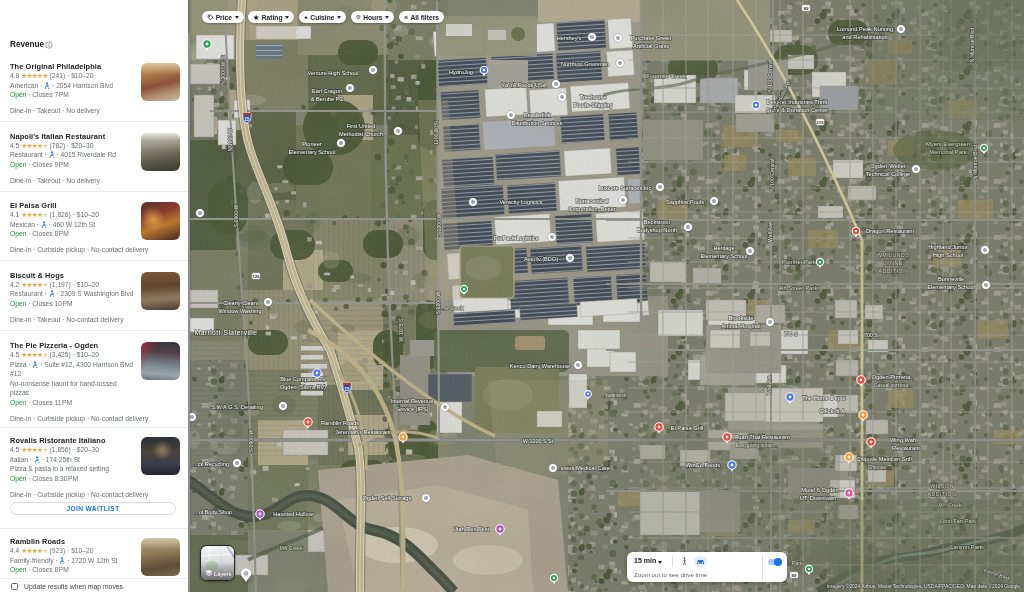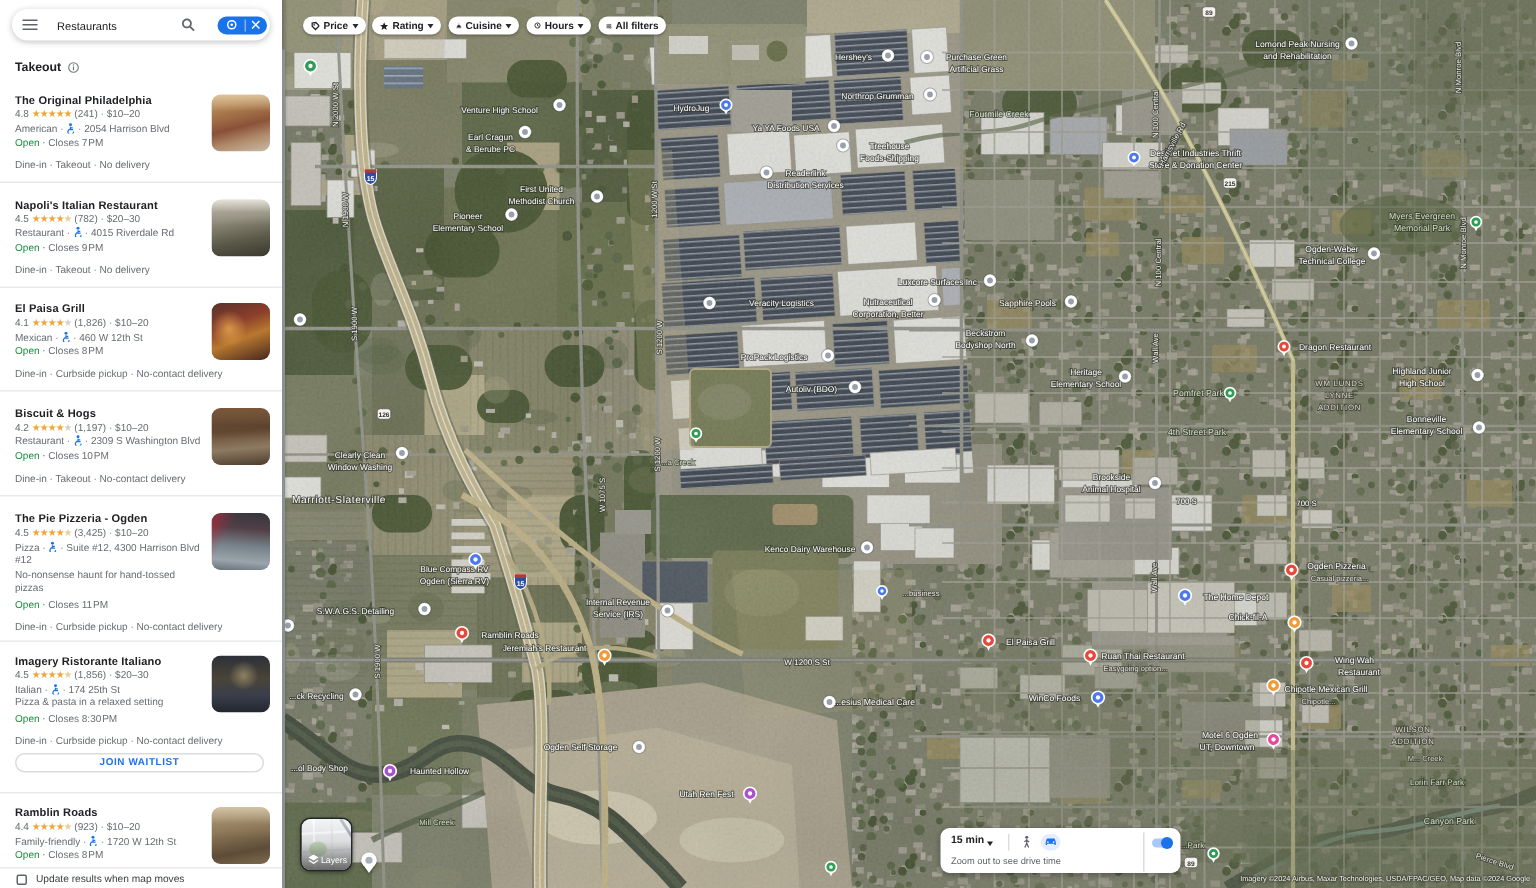--- a/index.html
+++ b/index.html
@@ -1162,43 +1162,21 @@
         </g>
 <g transform="translate(68,276)">
           <rect x="-4.5" y="-3.5" width="9" height="7" rx="2" fill="#f4f2ea" stroke="#555" stroke-width="0.5"></rect>
           <text y="2" font-size="4.4" fill="#333" text-anchor="middle" font-weight="700">126</text>
         </g>
       </svg></div>
 <div id="mapshadow"></div>
 <div id="sbar"></div>
 
 <div id="sidebar">
- <div id="searchbar">
-  <div id="burger">
-          <i></i>
-          <i></i>
-          <i></i>
-        </div>
-  <span id="query">Restaurants</span>
-  <svg id="mag" width="9" height="9" viewBox="0 0 10 10">
-          <circle cx="4" cy="4" r="3" fill="none" stroke="#5f6368" stroke-width="1.3"></circle>
-          <line x1="6.3" y1="6.3" x2="9.3" y2="9.3" stroke="#5f6368" stroke-width="1.3"></line>
-        </svg>
-  <div id="bluepill">
-   <svg width="9" height="9" viewBox="0 0 10 10" style="position:absolute;left:4.5px;top:1px">
-            <circle cx="5" cy="5" r="3" fill="none" stroke="#fff" stroke-width="1.1"></circle>
-            <circle cx="5" cy="5" r="1" fill="#fff"></circle>
-          </svg>
-   <div id="bpdiv"></div>
-   <svg width="7" height="7" viewBox="0 0 10 10" style="position:absolute;right:4.5px;top:2px">
-            <path d="M1.5,1.5 L8.5,8.5 M8.5,1.5 L1.5,8.5" stroke="#fff" stroke-width="1.4"></path>
-          </svg>
-  </div>
- </div>
- <div id="results">Takeout</div>
+ <div id="results">Revenue</div>
  <svg id="rinfo" width="8" height="8" viewBox="0 0 10 10">
         <circle cx="5" cy="5" r="4" fill="none" stroke="#70757a" stroke-width="0.9"></circle>
         <rect x="4.5" y="4.2" width="1" height="3" fill="#70757a"></rect>
         <rect x="4.5" y="2.4" width="1" height="1" fill="#70757a"></rect>
       </svg>
  <div class="card" style="top:62px">
         <div class="ttl" style="top:0">The Original Philadelphia</div>
         <div class="ln" style="top:10px"><span class="gy">4.8</span> <span class="st">★★★★★</span> <span class="gy">(241) · $10–20</span></div>
         <div class="ln" style="top:19.5px"><span class="gy">American · </span><svg width="6" height="7" viewBox="0 0 10 12" style="vertical-align:-1px">
             <circle cx="5" cy="2" r="1.7" fill="#1a73e8"></circle>
@@ -1249,21 +1227,21 @@
         <div class="ln" style="top:10px"><span class="gy">4.2</span> <span class="st">★★★★<span style="color:#d5d0c8">★</span></span> <span class="gy">(1,197) · $10–20</span></div>
         <div class="ln" style="top:19.5px"><span class="gy">Restaurant · </span><svg width="6" height="7" viewBox="0 0 10 12" style="vertical-align:-1px">
             <circle cx="5" cy="2" r="1.7" fill="#1a73e8"></circle>
             <path d="M5,4.2 L5,7.5 L8,7.5 M5,5.5 L7.6,5.5 M5,7 A3.2,3.2 0 1 0 8.4,9.8" stroke="#1a73e8" stroke-width="1.4" fill="none"></path>
           </svg><span class="gy"> · 2309 S Washington Blvd</span></div>
         <div class="ln" style="top:29px"><span class="op">Open</span><span class="gy"> ⋅ Closes 10 PM</span></div>
         <div class="ln gy" style="top:45px">Dine-in · Takeout · No-contact delivery</div>
         <div class="thumb" style="background:linear-gradient(180deg,rgba(120,85,55,0.9) 0%,rgba(70,50,35,0.4) 30%,rgba(0,0,0,0) 55%),linear-gradient(175deg,#8a6a4a 0%,#6a4c34 40%,#8d7a62 70%,#4c3c2c 100%)"></div>
       </div>
       <div class="card" style="top:436px">
-        <div class="ttl" style="top:0">Imagery Ristorante Italiano</div>
+        <div class="ttl" style="top:0">Rovalis Ristorante Italiano</div>
         <div class="ln" style="top:10px"><span class="gy">4.5</span> <span class="st">★★★★<span style="color:#e8cf9a">★</span></span> <span class="gy">(1,856) · $20–30</span></div>
         <div class="ln" style="top:19.5px"><span class="gy">Italian · </span><svg width="6" height="7" viewBox="0 0 10 12" style="vertical-align:-1px">
             <circle cx="5" cy="2" r="1.7" fill="#1a73e8"></circle>
             <path d="M5,4.2 L5,7.5 L8,7.5 M5,5.5 L7.6,5.5 M5,7 A3.2,3.2 0 1 0 8.4,9.8" stroke="#1a73e8" stroke-width="1.4" fill="none"></path>
           </svg><span class="gy"> · 174 25th St</span></div>
         <div class="ln gy" style="top:29px">Pizza &amp; pasta in a relaxed setting</div>
         <div class="ln" style="top:38.5px"><span class="op">Open</span><span class="gy"> ⋅ Closes 8:30 PM</span></div>
         <div class="ln gy" style="top:54.5px">Dine-in · Curbside pickup · No-contact delivery</div>
         <div class="wait" style="top:65.5px">JOIN WAITLIST</div>
         <div class="thumb" style="background:radial-gradient(circle at 55% 35%,rgba(210,190,140,0.5) 0%,rgba(0,0,0,0) 30%),linear-gradient(180deg,#2c3038 0%,#4a4438 40%,#3a3e4c 70%,#23262e 100%)"></div>

